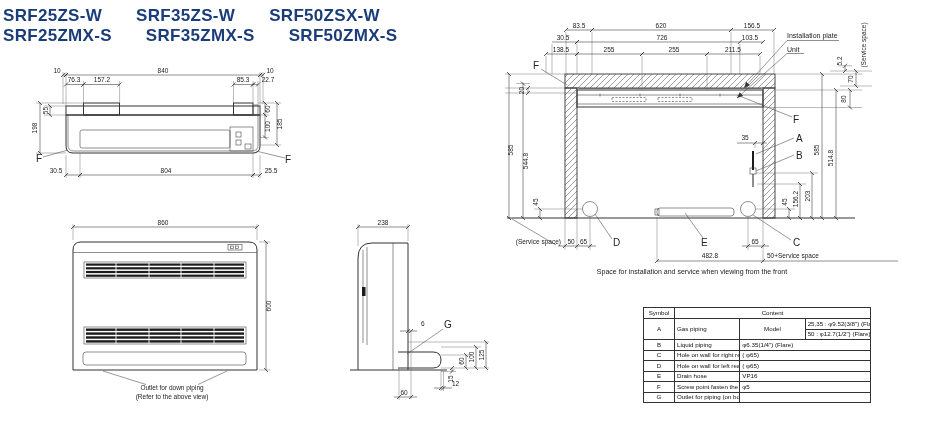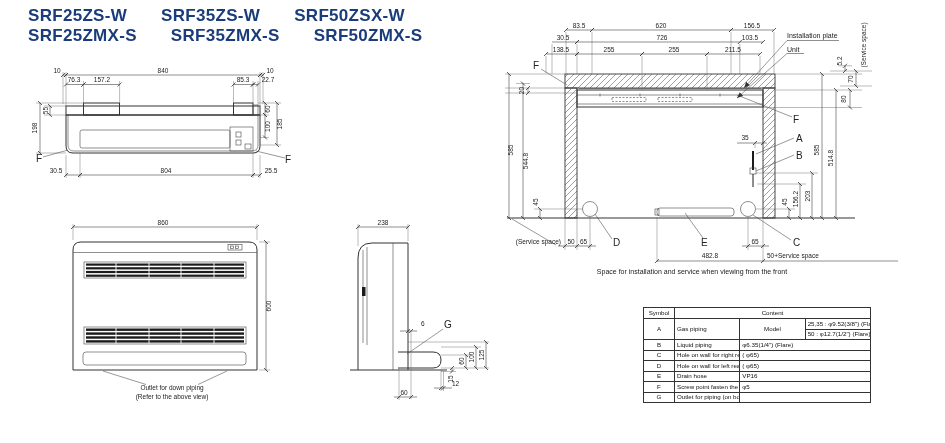--- a/index.html
+++ b/index.html
@@ -1,18 +1,18 @@
 <!DOCTYPE html>
 <html><head>
 <meta charset="utf-8">
 <style>
   html,body{margin:0;padding:0;background:#ffffff;}
   #stage{position:relative;width:945px;height:443px;background:#ffffff;overflow:hidden;
          font-family:"Liberation Sans",sans-serif;}
-  #title{position:absolute;left:28px;top:6px;font-size:17px;font-weight:bold;
+  #title{position:absolute;left:3px;top:6px;font-size:17px;font-weight:bold;
          color:#1b3c7a;line-height:20px;white-space:pre;word-spacing:12px;letter-spacing:.3px;}
   svg text{font-family:"Liberation Sans",sans-serif;fill:#222;}
   .dimtxt{font-size:6.5px;}
   .lettertxt{font-size:10px;}
   .notetxt{font-size:6.5px;}
   .captxt{font-size:7px;}
   .lbltxt{font-size:7px;}
   .dim{stroke:#444;stroke-width:.6;fill:none;}
   .ext{stroke:#666;stroke-width:.45;fill:none;}
   .body{stroke:#333;stroke-width:1;fill:none;}

